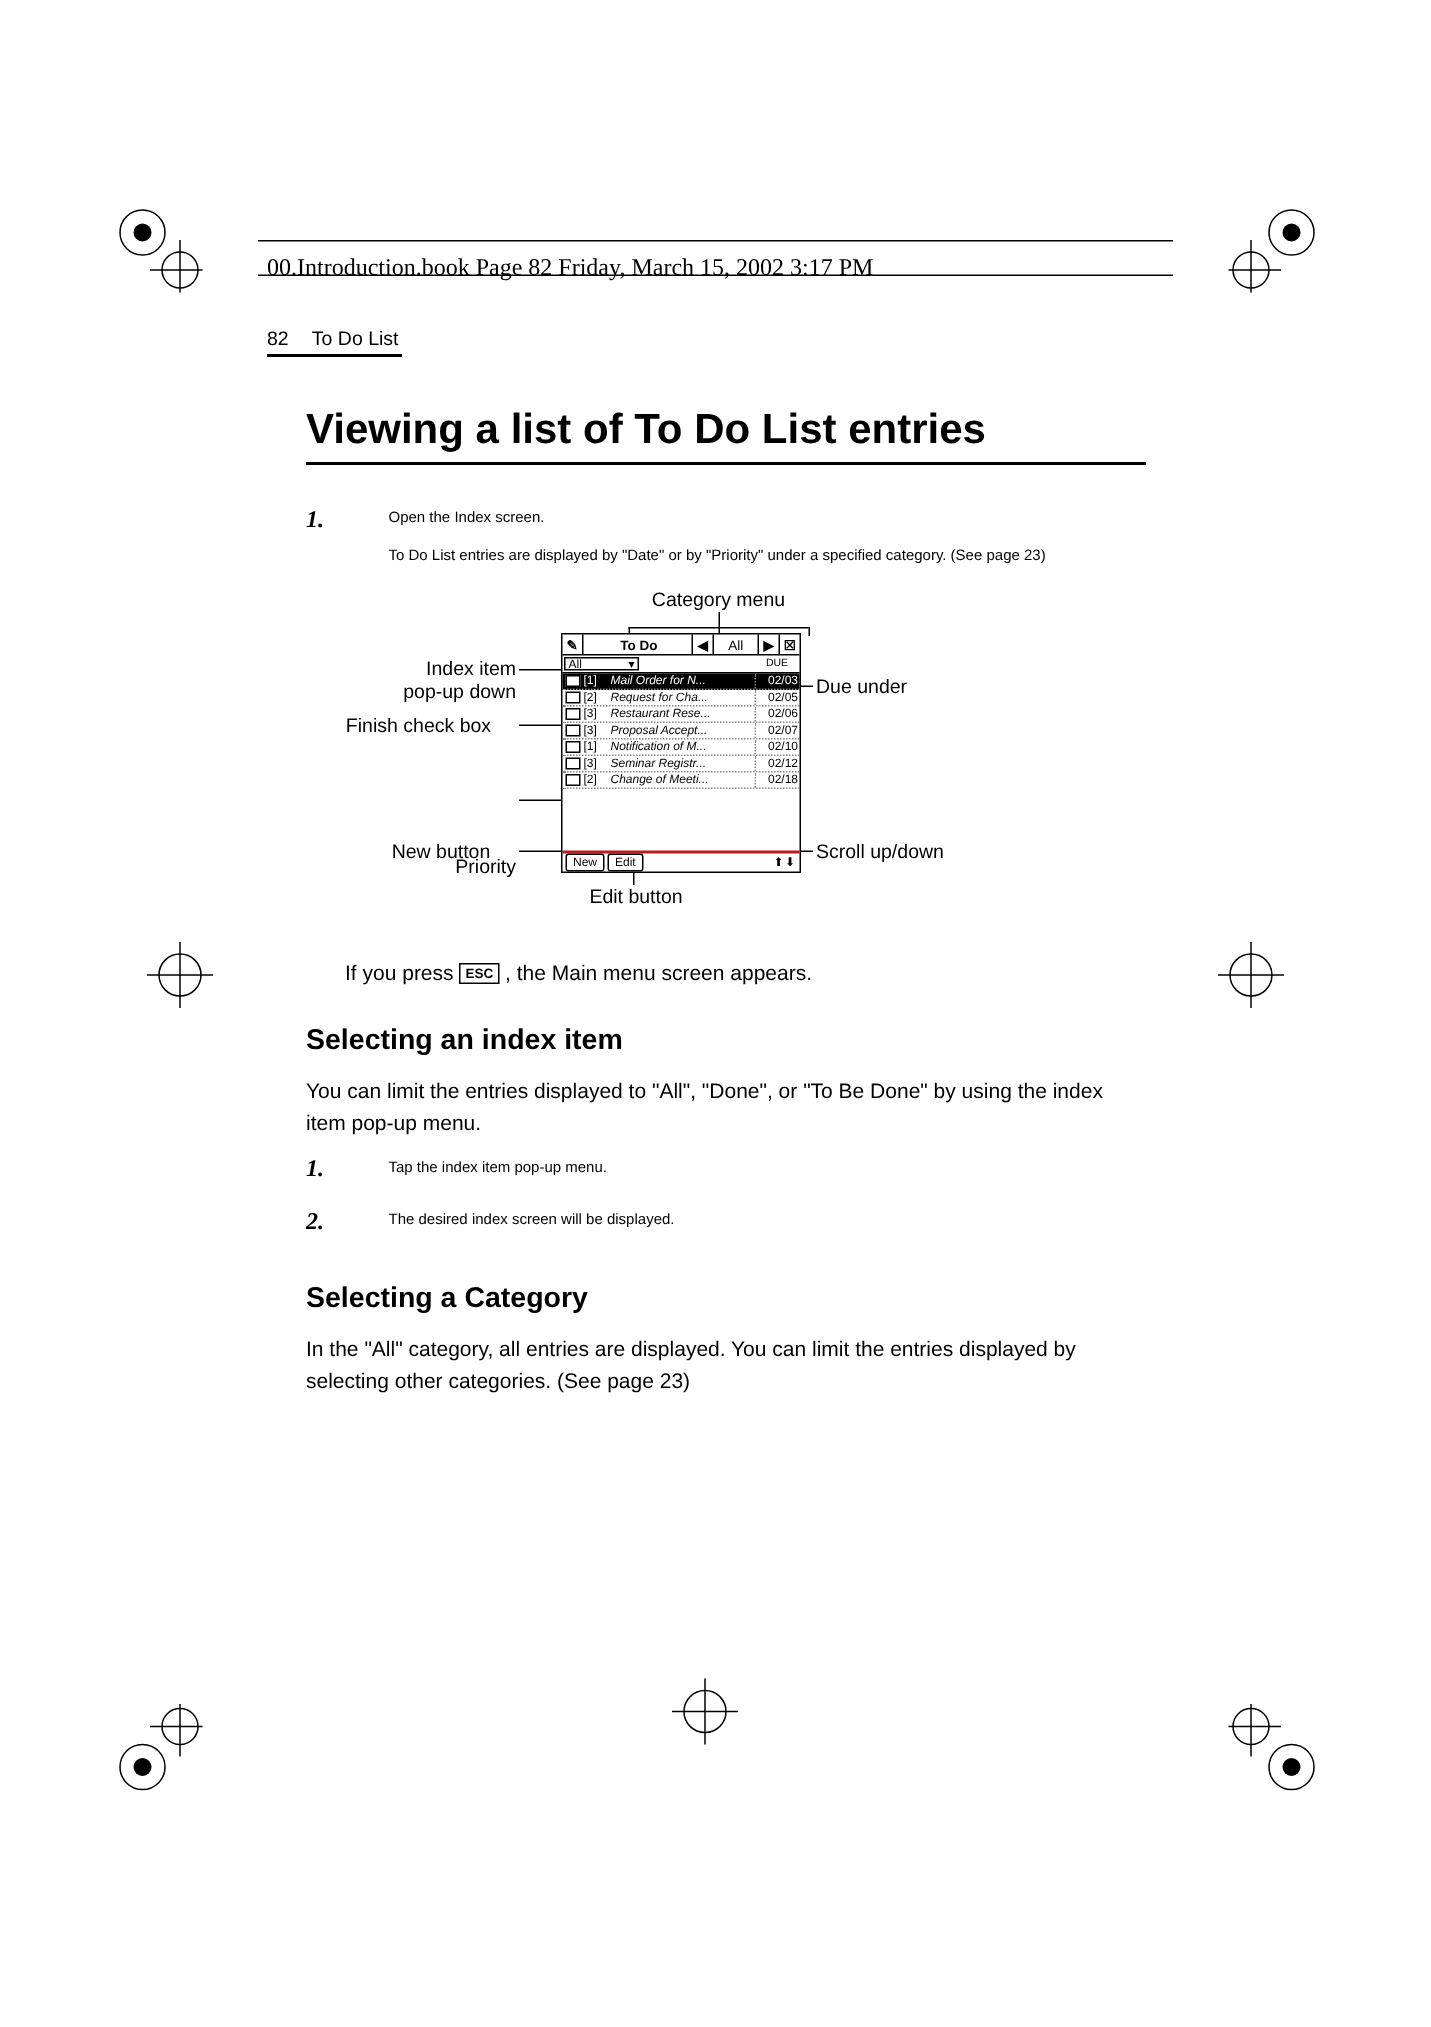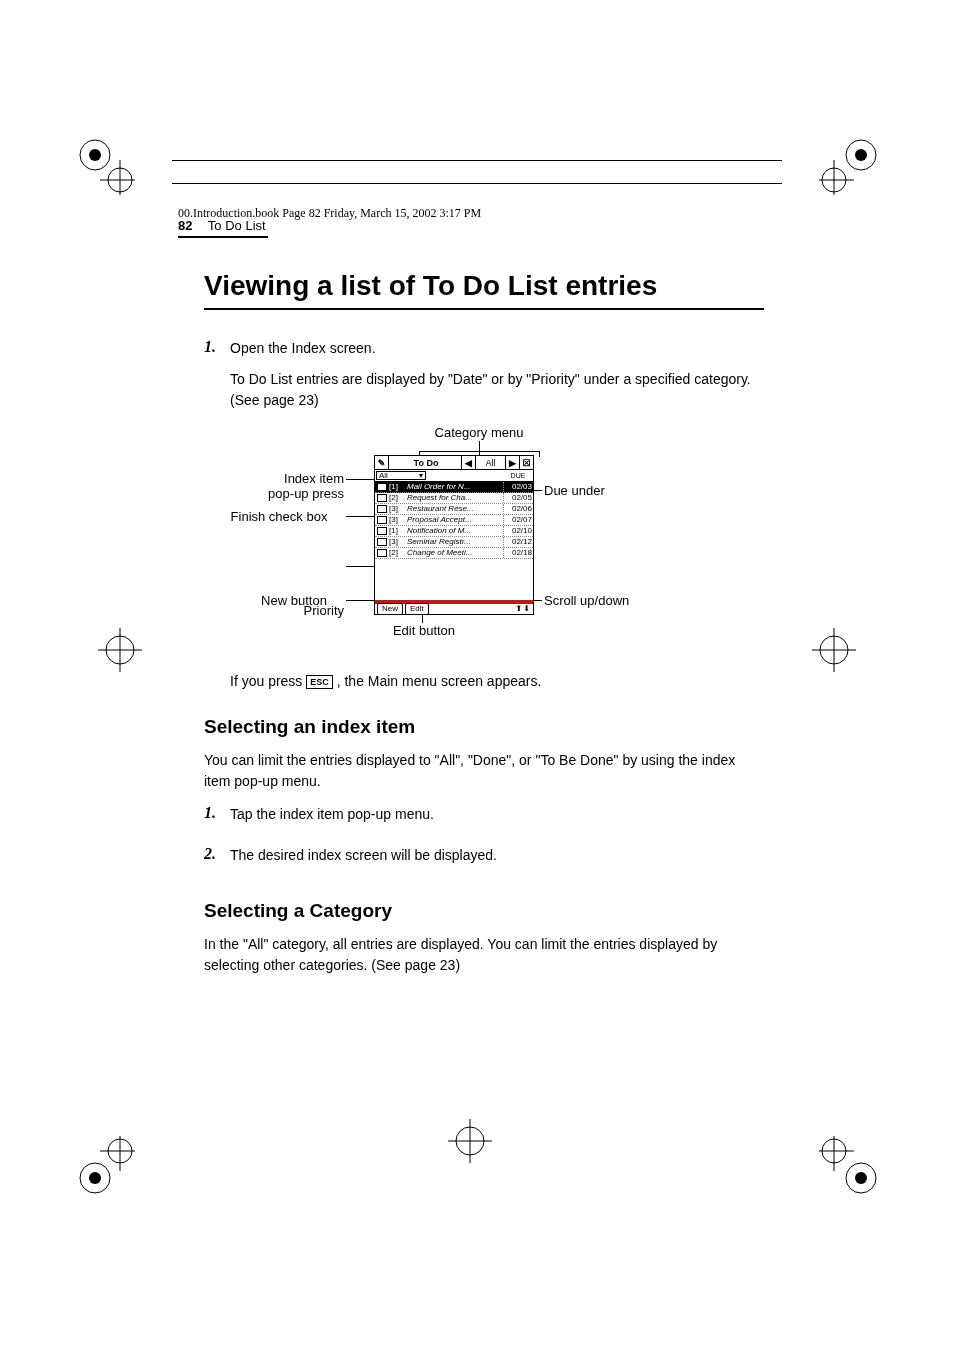--- a/index.html
+++ b/index.html
@@ -15,23 +15,22 @@
   .reg-mark {
     position: absolute;
     width: 60px;
     height: 60px;
   }
   .reg-mark svg { width: 100%; height: 100%; }
   .header-line {
     position: absolute;
     top: 170px;
     left: 178px;
-    font-size: 12px;
+    font-size: 16px;
     font-family: "Times New Roman", serif;
-    margin-top: 36px;
   }
   .header-rule-top {
     position: absolute;
     top: 160px;
     left: 172px;
     width: 610px;
     border-top: 1px solid #000;
   }
   .header-rule-bottom {
     position: absolute;
@@ -39,21 +38,21 @@
     left: 172px;
     width: 610px;
     border-top: 1px solid #000;
   }
   .running-head {
     position: absolute;
     top: 218px;
     left: 178px;
     font-size: 13px;
   }
-  .running-head .pnum { font-weight: bold; margin-right: 12px; margin-top: 36px; }
+  .running-head .pnum { font-weight: normal; margin-right: 12px; margin-top: 36px; }
   .running-rule {
     position: absolute;
     top: 236px;
     left: 178px;
     width: 90px;
     border-bottom: 2px solid #000;
   }
   .content {
     position: absolute;
     top: 270px;
@@ -76,23 +75,24 @@
   }
   .step-num {
     font-family: "Times New Roman", serif;
     font-style: italic;
     font-weight: bold;
     font-size: 16px;
     width: 26px;
     flex-shrink: 0;
   }
   .step-body {
-    font-size: 14px;
+    font-size: 10px;
     line-height: 1.5;
     flex: 1;
+    margin-left: 29px;
   }
   .step-body p { margin-bottom: 10px; }
   .indent-block { margin-left: 26px; }
   .figure {
     position: relative;
     width: 560px;
     height: 220px;
     margin: 10px 0 20px 0;
     font-size: 13px;
   }
@@ -140,21 +140,21 @@
   }
   .row.sel { background:#000; color:#fff; }
   .row .cb { width:10px; height:8px; border:1px solid #000; margin:0 2px; background:#fff;}
   .row .pr { width:18px; }
   .row .title { flex:1; white-space:nowrap; overflow:hidden;font-style:italic; }
   .row .date { width:30px; text-align:right; padding-right:1px; border-left:1px dotted #888;}
   .screen-footer {
     position:absolute;
     bottom:0; left:0; right:0;
     height:14px;
-    border-top:4px solid #b91c1c;
+    border-top:2px solid #b91c1c;
     display:flex;
     align-items:center;
     padding:0 2px;
     font-size:8px;
   }
   .btn { border:1px solid #000; border-radius:2px; padding:0 4px; margin-right:2px; }
   .scroll-icons { margin-left:auto; letter-spacing:1px; }
   .callout {
     position:absolute;
     font-size:13px;
@@ -281,21 +281,21 @@
     <div class="step-body">
       <p>Open the Index screen.</p>
       <p>To Do List entries are displayed by "Date" or by "Priority" under a specified category. (See page 23)</p>
     </div>
   </div>
 
   <div class="figure indent-block" style="position:relative;">
 
     <div class="callout" style="left:30px; top:40px; text-align:right; width:110px;">
       <span>Index item</span><br>
-      <span>pop-up press</span>
+      <span>pop-up down</span>
     </div>
     <div class="callout-line" style="left:142px; top:48px; width:30px;"></div>
 
     <div class="callout" style="left:10px; top:78px; text-align:center; width:130px;">Finish check box</div>
     <div class="callout-line" style="left:142px; top:85px; width:35px;"></div>
 
     <div class="callout" style="left:60px; top:128px; text-align:right; width:80px;margin-top:44px;">Priority</div>
     <div class="callout-line" style="left:142px; top:135px; width:50px;"></div>
 
     <div class="callout" style="left:40px; top:162px; text-align:center; width:100px;">New button</div>

